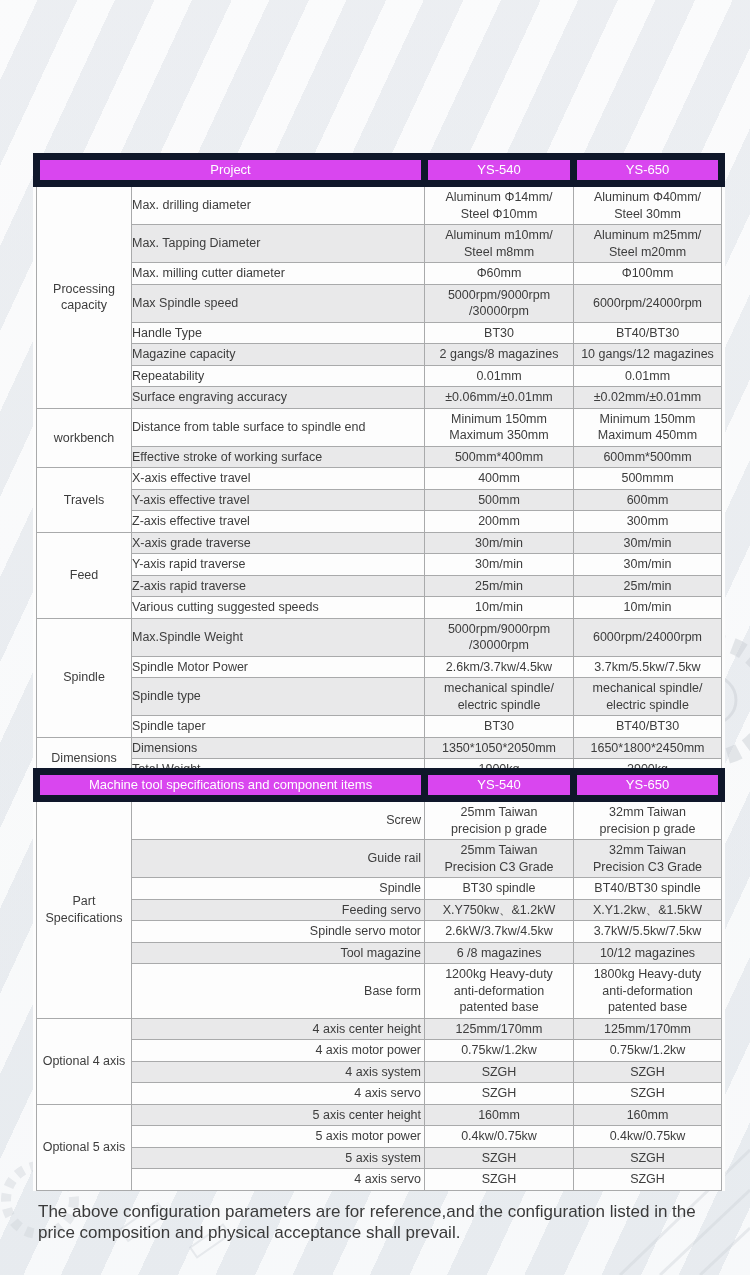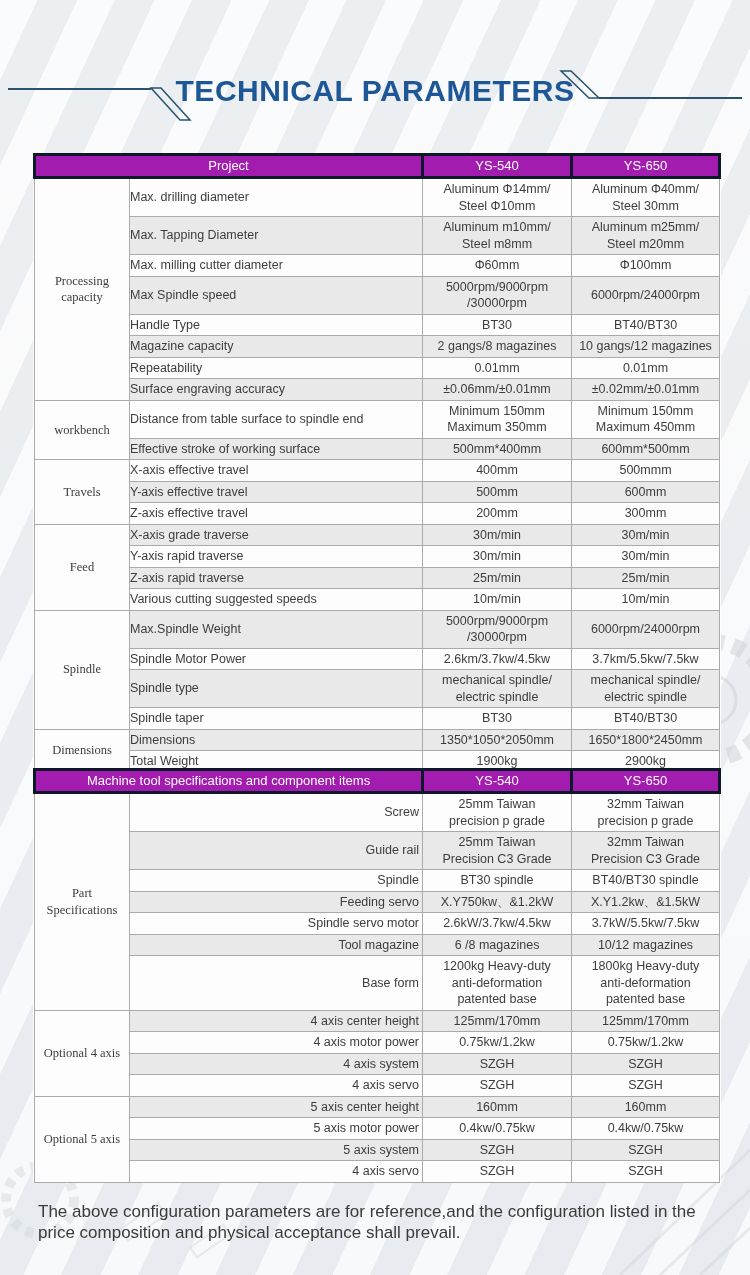--- a/index.html
+++ b/index.html
@@ -38,42 +38,41 @@
     line-height:16.5px;
     background:#fdfdfd;
   }
   table.spec#spec-table-1{top:153px;}
   table.spec#spec-table-2{top:768px;}
   table.spec col.c-group{width:95px;}
   table.spec col.c-item{width:293px;}
   table.spec col.c-v1{width:149px;}
   table.spec col.c-v2{width:148px;}
   table.spec th{
-    background:#a21caf;color:#ffffff;
+    background:#d946ef;color:#ffffff;
     font-weight:normal;font-size:13px;
     height:18px;padding:1px 14px;
     text-align:center;
-    border:3px solid #0f172a;
+    border:7px solid #0f172a;
   }
   table.spec th.val-col{border-left:2px solid #f2f4f6;}
   table.spec td{
     border:1px solid #a9aaab;
     padding:2px 3px;
     text-align:center;
     white-space:pre-line;
     color:#3d3d3d;
   }
   table.spec tr{height:20px;}
   table.spec tr.alt td{background:#e9e9ea;}
   table.spec tr.norm td{background:#fdfdfd;}
   table.spec td.group-cell{
     background:#fdfdfd !important;
     text-align:center;
     padding:2px 4px;
-    font-family:Liberation Serif, serif;
   }
   #spec-table-1 td.item-cell{text-align:left;padding-left:0;}
   #spec-table-2 td.item-cell{text-align:right;}
 
   
   .footer-note{
     position:absolute;top:1184px;left:38px;width:692px;
     font-size:17px;line-height:21px;color:#3a3a3a;
   }
 </style>
@@ -95,29 +94,20 @@
     <g stroke="#ccd1d7" fill="none" opacity="0.4">
       <circle cx="40" cy="1200" r="34" stroke-width="10" stroke-dasharray="8 7"></circle>
       <rect x="120" y="1215" width="46" height="14" transform="rotate(-35 143 1222)" stroke-width="2"></rect>
       <rect x="190" y="1235" width="40" height="12" transform="rotate(-35 210 1241)" stroke-width="2"></rect>
       <line x1="620" y1="1275" x2="750" y2="1150" stroke-width="3"></line>
       <line x1="660" y1="1275" x2="750" y2="1190" stroke-width="3"></line>
       <line x1="700" y1="1275" x2="750" y2="1228" stroke-width="3"></line>
     </g>
   </svg>
 
-  <div class="title-wrap">
-    <svg class="decor-svg" width="750" height="60">
-      <line x1="8" y1="23" x2="151" y2="23" stroke="#27536f" stroke-width="2"></line>
-      <polygon points="151,22 161,22 190,54 180,54" fill="none" stroke="#27536f" stroke-width="1.5"></polygon>
-      <polygon points="561,5 571,5 599,32 589,32" fill="none" stroke="#27536f" stroke-width="1.5"></polygon>
-      <line x1="599" y1="32" x2="742" y2="32" stroke="#27536f" stroke-width="2"></line>
-    </svg>
-    <h1 class="page-title">TECHNICAL PARAMETERS</h1>
-  </div>
 
   <table class="spec" id="spec-table-1">
     <colgroup>
       <col class="c-group">
         <col class="c-item">
         <col class="c-v1">
         <col class="c-v2">
     </colgroup>
     <thead>
       <tr>

